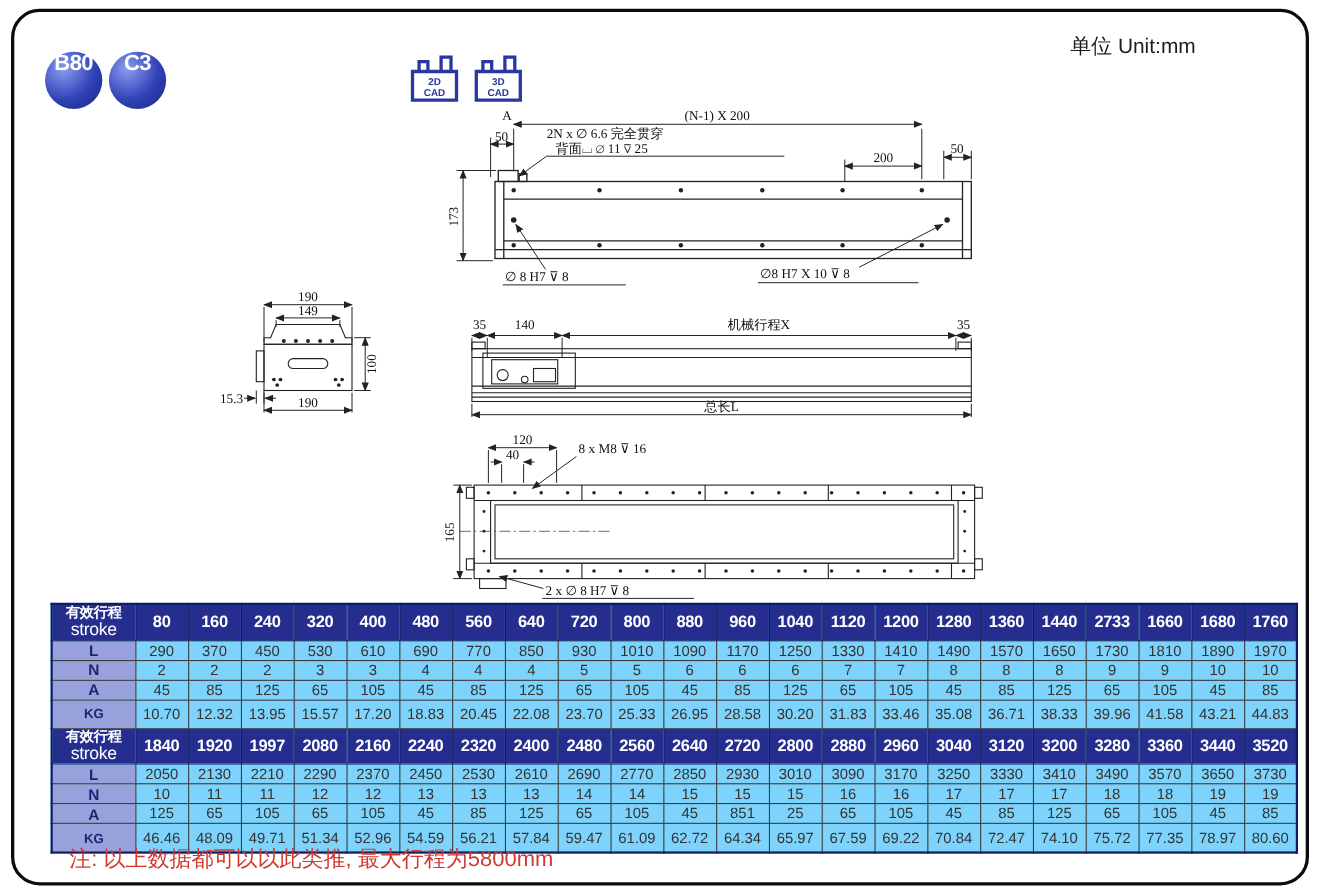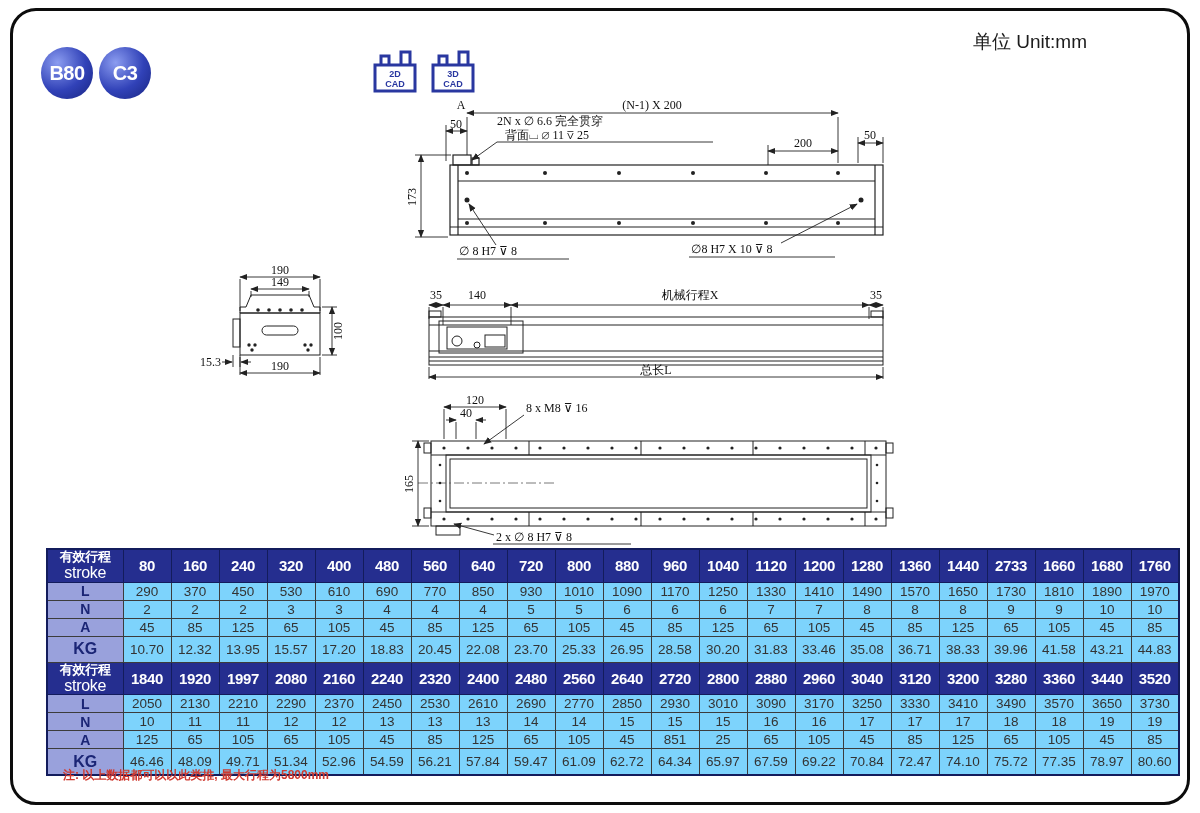--- a/index.html
+++ b/index.html
@@ -1,41 +1,41 @@
 <!DOCTYPE html>
 <html><head>
 <meta charset="utf-8">
 <style>
 *{margin:0;padding:0;box-sizing:border-box}
 html,body{width:1200px;height:813px;background:#ffffff;font-family:"Liberation Sans",sans-serif;position:relative;overflow:hidden}
 .card{position:absolute;left:10px;top:8px;width:1180px;height:797px;border:3px solid #0c0c0c;border-radius:26px;background:#fff}
-.badge{position:absolute;width:52px;height:52px;border-radius:50%;display:flex;align-items:center;justify-content:center;
+.badge{position:absolute;width:52px;height:52px;border-radius:50%;display:flex;justify-content:center;
   color:#fff;font-weight:bold;font-size:20px;letter-spacing:-0.5px;
   background:radial-gradient(circle at 32% 30%,#8b9cf0 0%,#3142b8 55%,#18247f 100%);}
 .subtitle{position:absolute;font-size:27px;color:#8b8b8b;font-weight:500;white-space:nowrap}
 .unit{position:absolute;font-size:19px;color:#1c1c1c}
 .cadbtn{position:absolute;width:48px;height:46px;cursor:pointer}
-.note{position:absolute;font-size:12px;font-weight:bold;color:#cf3a30;white-space:nowrap}
+.note{position:absolute;font-size:20px;font-weight:normal;color:#cf3a30;white-space:nowrap}
 .drw{position:absolute}
 svg{display:block}
 .bd{fill:none;stroke:#222;stroke-width:1.2}
 .bd2{fill:none;stroke:#222;stroke-width:1}
 .dl{stroke:#222;stroke-width:0.9;fill:none}
 .cl{stroke:#555;stroke-width:0.8;fill:none;stroke-dasharray:10 3 2 3}
 .t{font-family:"Liberation Serif","DejaVu Serif",serif;font-size:12px;fill:#111}
 .tm{text-anchor:middle}
 .spec{position:absolute;left:33px;top:537px;width:1134px;border-collapse:collapse;table-layout:fixed;border:2px solid #131c5c;background:#7dd3fc}
 .spec td{border:1px solid #3c3c3c;text-align:center;font-size:13.5px;color:#333;padding:0;overflow:hidden;white-space:nowrap}
 .spec col.c0{width:76px}
 tr.hdr{height:28px}
 tr.hdr td{background:#252e8f;color:#fff;font-weight:bold;font-size:15px;border-color:#131c5c;letter-spacing:-0.3px}
 tr.rl{height:18px}
 tr.rkg{height:26px}
 td.lbl{background:#99a1dc;color:#1b2575;font-weight:bold;font-size:14px}
-td.lkg{font-size:16px}
+td.lkg{font-size:12px}
 .hl .cn{font-size:13px;line-height:1.15;font-weight:bold}
 .hl .en{font-size:16px;line-height:1.05;font-weight:normal}
 </style>
 </head>
 <body>
 
 <div class="card">
 
   <div class="badge" style="left:28px;top:36px">
       <span>B80</span>

